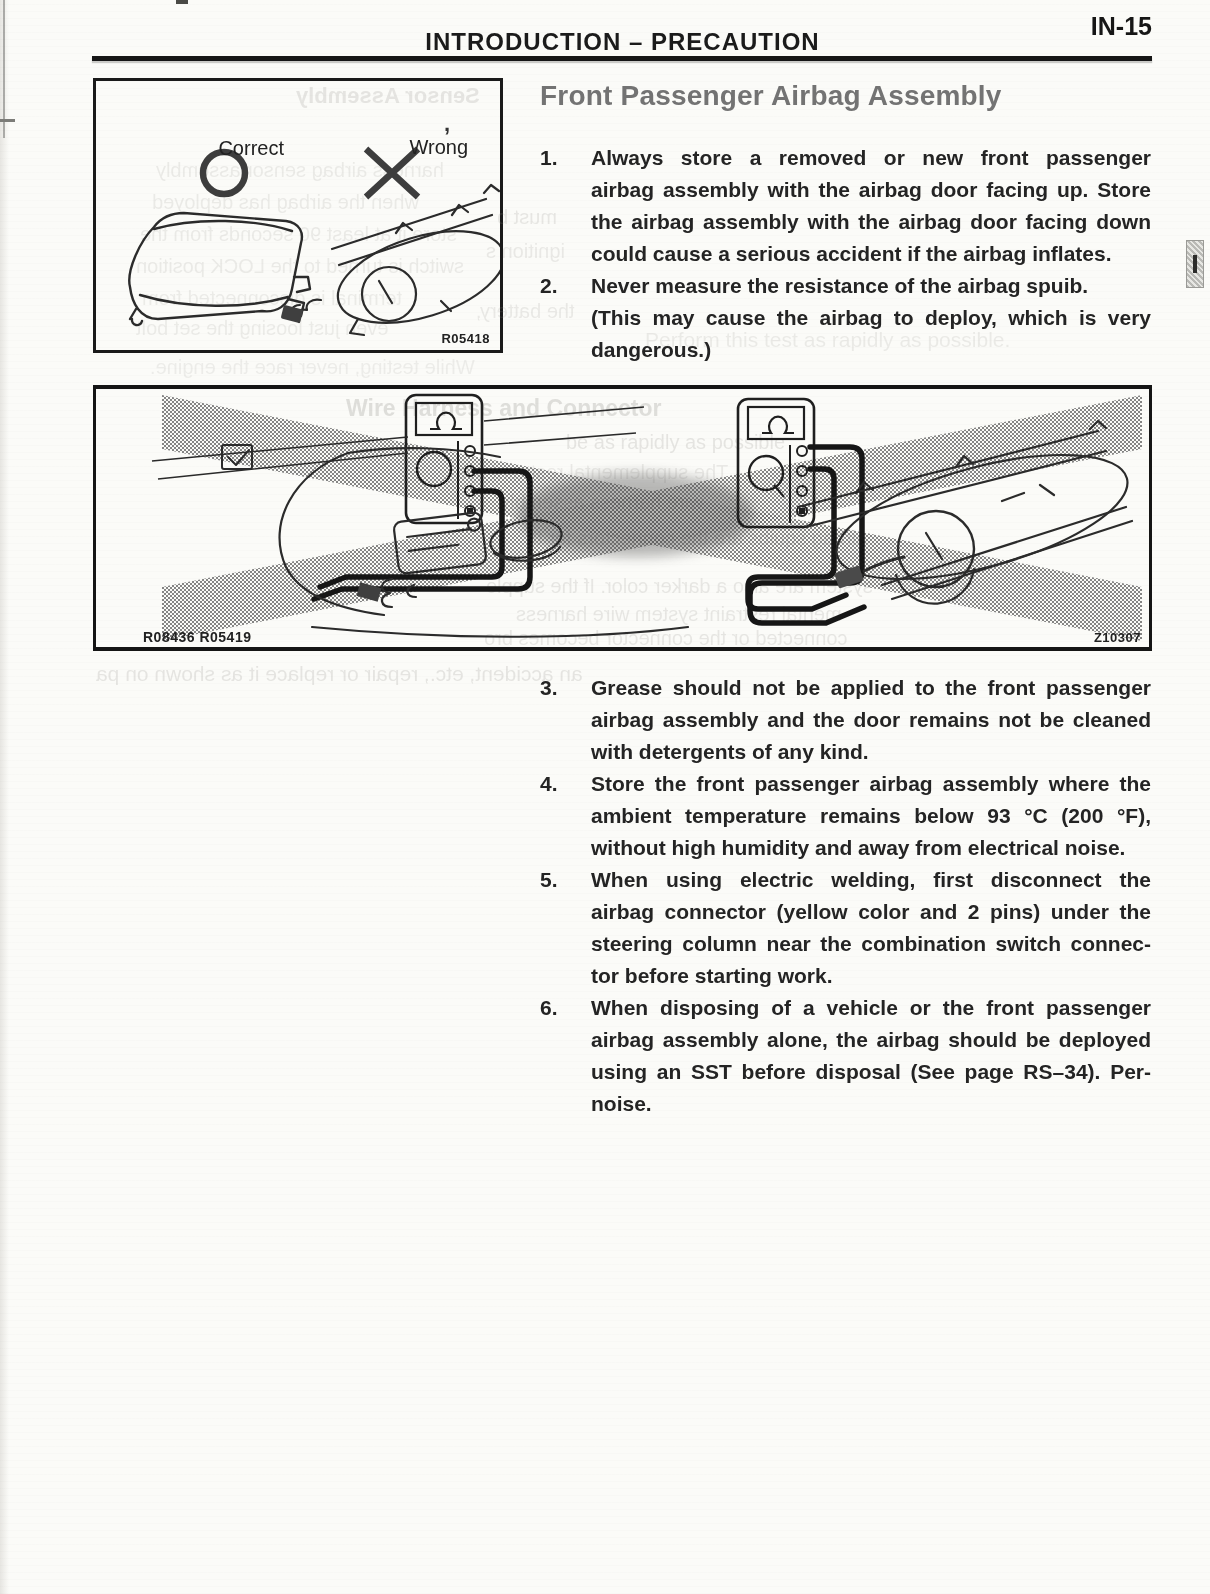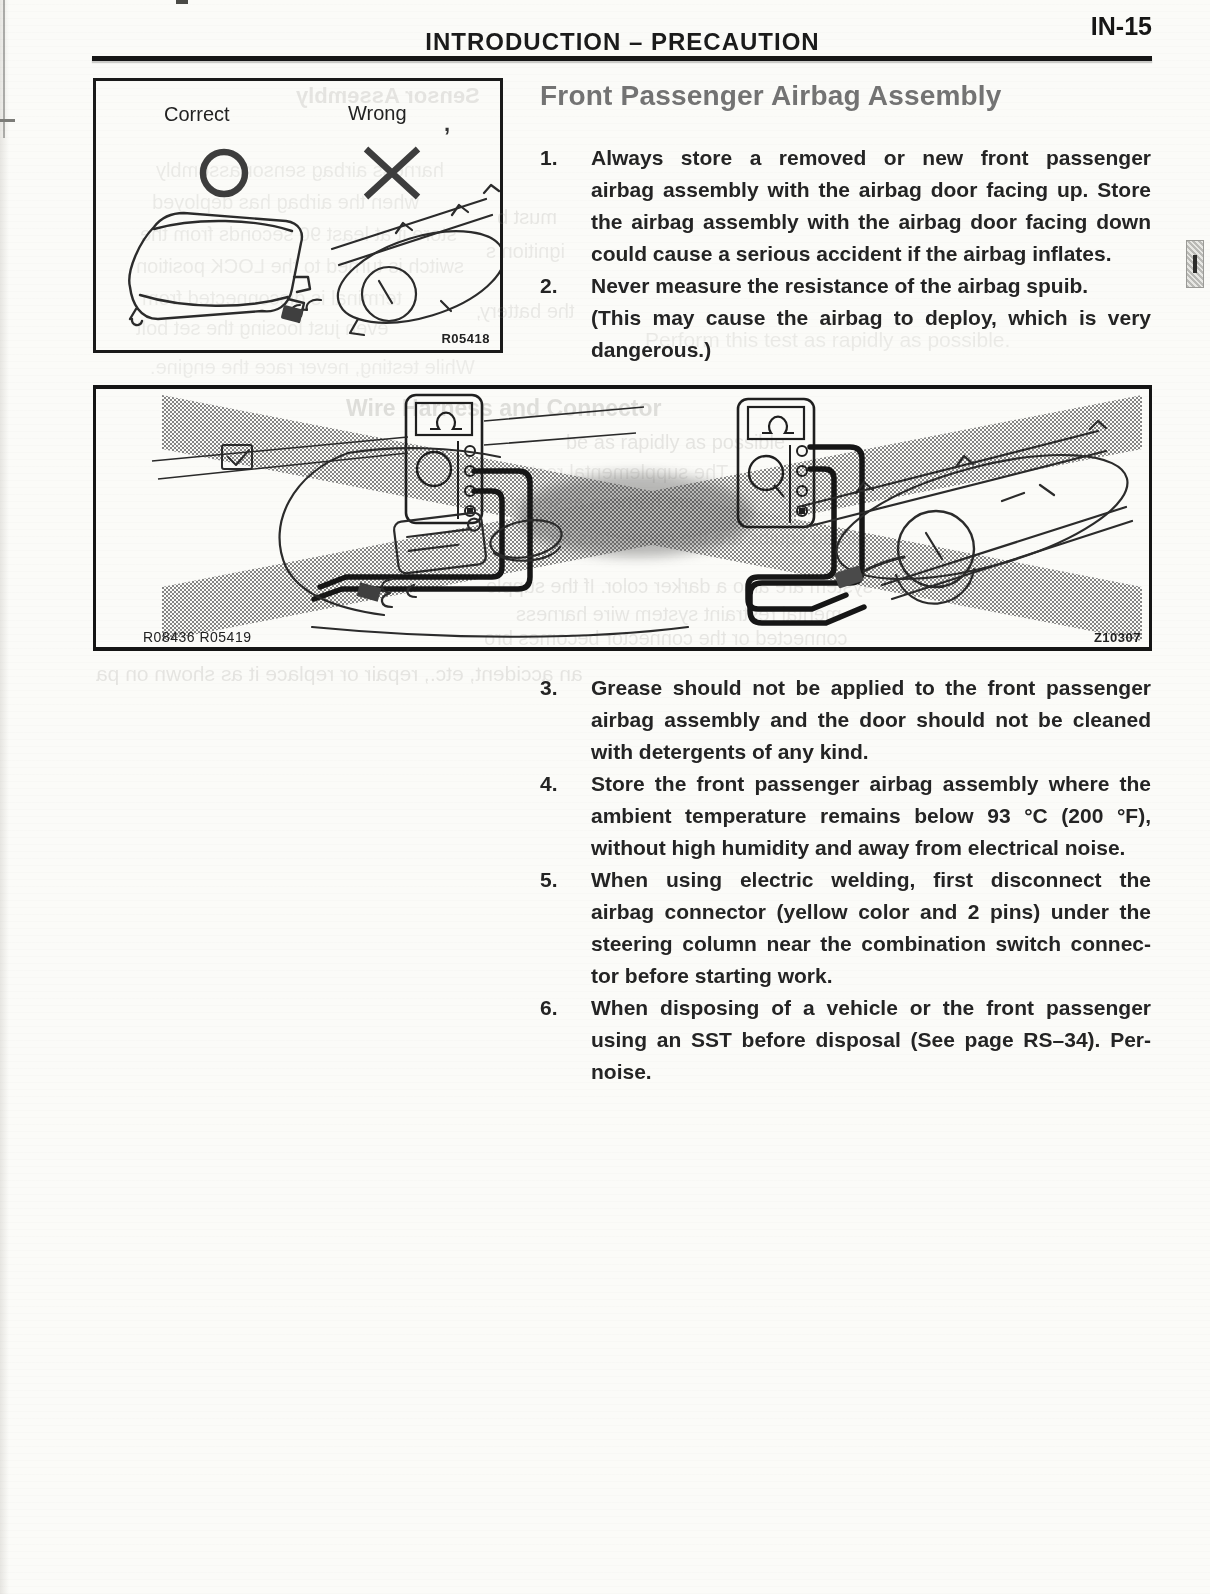--- a/index.html
+++ b/index.html
@@ -19,21 +19,21 @@
         font-size:24px;font-weight:700;letter-spacing:1px;color:#1b1b1b;}
   .hdr-code{position:absolute;top:12px;right:58px;font-size:25px;font-weight:700;color:#161616;}
   .hdr-rule{position:absolute;top:56px;left:92px;width:1060px;height:5px;background:#161616;
         box-shadow:0 2px 1px rgba(60,60,55,.25);}
 
   
   .fig{position:absolute;background:transparent;overflow:hidden;}
   #fig1{left:93px;top:78px;width:404px;height:269px;border:3px solid #1a1a1a;}
   #fig2{left:93px;top:385px;width:1053px;height:258px;border:4px solid #151515;border-left-width:3px;border-right-width:3px;}
   .fig svg{position:absolute;left:0;top:0;z-index:2;}
-  .fig-label{position:absolute;z-index:3;font-size:20px;font-weight:400;color:#222;text-align:left;}
+  .fig-label{position:absolute;z-index:3;font-size:20px;font-weight:400;color:#222;text-align:right;margin-top:34px;}
   .stray{position:absolute;z-index:3;font-size:22px;font-weight:700;color:#333;}
   .fig-code{position:absolute;z-index:3;font-size:13px;font-weight:600;letter-spacing:.5px;color:#222;margin-left:35px;}
   .ghost-layer{position:absolute;inset:0;z-index:1;pointer-events:none;}
   .ghost{position:absolute;white-space:nowrap;color:#8f8d88;filter:blur(.6px);font-weight:400;}
   .ghost.m{transform:scaleX(-1);}
   .ghost.b{font-weight:700;}
 
   
   .sec-title{position:absolute;left:540px;top:80px;z-index:2;font-size:28px;font-weight:700;
         letter-spacing:.2px;color:#737373;}
@@ -203,21 +203,21 @@
         <path d="M786,196 L1030,118 M796,210 L1036,132"></path>
         <ellipse cx="886" cy="128" rx="150" ry="50" transform="rotate(-15 886 128)"></ellipse>
         <circle cx="840" cy="160" r="38" stroke-width="2.4"></circle>
         <path d="M830,144 l16,26"></path>
         <path d="M800,186 a40,40 0 0 0 78,-6"></path>
         <path d="M944,96 l14,10 M906,112 l22,-8"></path>
         <rect x="740" y="180" width="26" height="16" rx="2" transform="rotate(-18 753 188)" fill="#4a4a4a" stroke="none"></rect>
         <path d="M768,182 q20,-10 40,-14" stroke-width="3"></path>
       </g>
     </svg>
-    <div class="fig-code" style="left:12px;bottom:2px;font-size:14px;font-weight:400;">R08436 R05419</div>
+    <div class="fig-code" style="left:12px;bottom:2px;font-size:14px;font-weight:700;">R08436 R05419</div>
     <div class="fig-code" style="right:8px;bottom:2px;">Z10307</div>
   </div>
 
   <div class="sec-title">Front Passenger Airbag Assembly</div>
   <div id="list-block-1" class="list">
       <div class="li">
         <div class="num">1.</div>
         <div class="lines">
           <div class="ln j">Always store a removed or new front passenger</div>
           <div class="ln j">airbag assembly with the airbag door facing up.  Store</div>
@@ -232,21 +232,21 @@
           <div class="ln j">(This may cause the airbag to deploy, which is very</div>
           <div class="ln">dangerous.)</div>
         </div>
       </div>
     </div>
   <div id="list-block-2" class="list">
       <div class="li">
         <div class="num">3.</div>
         <div class="lines">
           <div class="ln j">Grease should not be applied to the front passenger</div>
-          <div class="ln j">airbag assembly and the door should not be cleaned</div>
+          <div class="ln j">airbag assembly and the door remains not be cleaned</div>
           <div class="ln">with detergents of any kind.</div>
         </div>
       </div>
       <div class="li">
         <div class="num">4.</div>
         <div class="lines">
           <div class="ln j">Store the front passenger airbag assembly where the</div>
           <div class="ln j">ambient temperature remains below 93 °C (200 °F),</div>
           <div class="ln">without high humidity and away from electrical noise.</div>
         </div>
@@ -257,19 +257,20 @@
           <div class="ln j">When using electric welding, first disconnect the</div>
           <div class="ln j">airbag connector (yellow color and 2 pins) under the</div>
           <div class="ln j">steering column near the combination switch connec-</div>
           <div class="ln">tor before starting work.</div>
         </div>
       </div>
       <div class="li">
         <div class="num">6.</div>
         <div class="lines">
           <div class="ln j">When disposing of a vehicle or the front passenger</div>
+          <div class="ln j">airbag assembly alone, the airbag should be deployed</div>
           <div class="ln j">using an SST before disposal (See page RS–34).  Per-</div>
           <div class="ln">noise.</div>
         </div>
       </div>
     </div>
 
 </div>
 
 </body></html>

